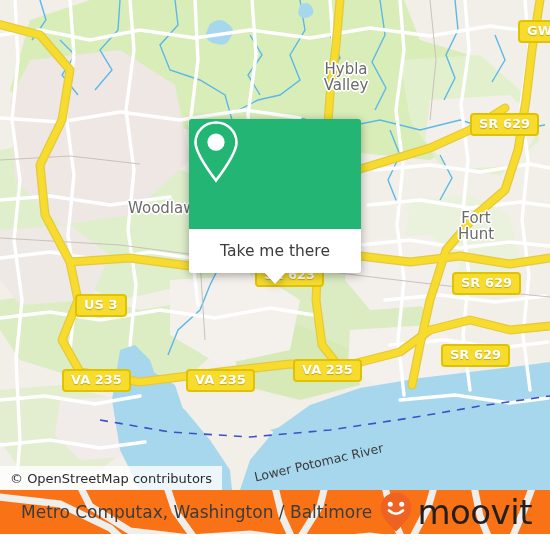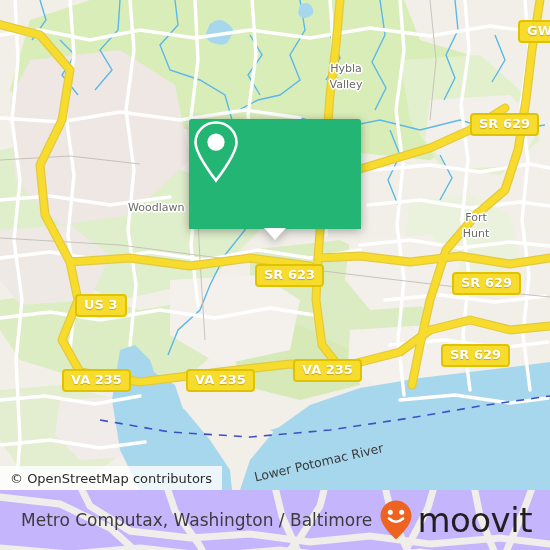--- a/index.html
+++ b/index.html
@@ -16,21 +16,21 @@
     position: absolute; left: 0; top: 0;
     width: 550px; height: 490px;
     background: #f2efe9;
     overflow: hidden;
   }
   #map svg { position: absolute; left: 0; top: 0; display: block; }
 
   .map-label {
     position: absolute;
     color: #6b6b6b;
-    font-size: 11px;
+    font-size: 15px;
     line-height: 16px;
     font-family: "DejaVu Sans", sans-serif;
     text-shadow:
       -1.6px 0 #fff, 1.6px 0 #fff, 0 -1.6px #fff, 0 1.6px #fff,
       -1.2px -1.2px #fff, 1.2px -1.2px #fff, -1.2px 1.2px #fff, 1.2px 1.2px #fff;
     white-space: pre;
     pointer-events: none;
   }
   .map-label.centered { text-align: center; }
 
@@ -103,22 +103,22 @@
     width: 0; height: 0;
     border-left: 11px solid transparent;
     border-right: 11px solid transparent;
     border-top: 12px solid #ffffff;
   }
 
   
   #footer {
     position: absolute;
     left: 0; top: 490px;
-    width: 550px; height: 60px;
-    background: #c4b5fd;
+    width: 550px; height: 44px;
+    background: #f97316;
     display: flex; align-items: center;
     overflow: hidden;
     text-align: center;
   }
   #footer-watermark { position: absolute; left: 0; top: -14px; opacity: 1; }
   #footer-title {
     position: relative;
     margin-left: 21px;
     color: #3c3c3c;
     font-size: 17px;
@@ -283,20 +283,23 @@
     </div>
 
     <div id="popup">
       <div id="popup-top">
         <svg width="54" height="66" viewBox="0 0 54 66">
           <path d="M27 3.5 C15.6 3.5 6.5 12.4 6.5 23.4 C6.5 34 19.5 51.5 27 61.5
                    C34.5 51.5 47.5 34 47.5 23.4 C47.5 12.4 38.4 3.5 27 3.5 Z" fill="none" stroke="#ffffff" stroke-width="2.6"></path>
           <circle cx="27" cy="23.2" r="8.6" fill="#ffffff"></circle>
         </svg>
       </div>
+      <div id="popup-bottom">
+        <span>Take me there</span>
+      </div>
       <div id="popup-tail"></div>
     </div>
   </div>
 
   <div id="footer">
     <svg id="footer-watermark" width="550" height="90" viewBox="0 0 550 90">
       <g stroke="#f0eeea" fill="none" stroke-width="7" stroke-linecap="round">
         <path d="M-10,20 L60,28 L110,52 L150,88"></path>
         <path d="M70,-10 L90,30 L130,55 L190,62 L250,58 L310,66 L370,60 L430,68 L500,62 L550,68"></path>
         <path d="M160,-10 L175,35 L200,70 L215,100"></path>

